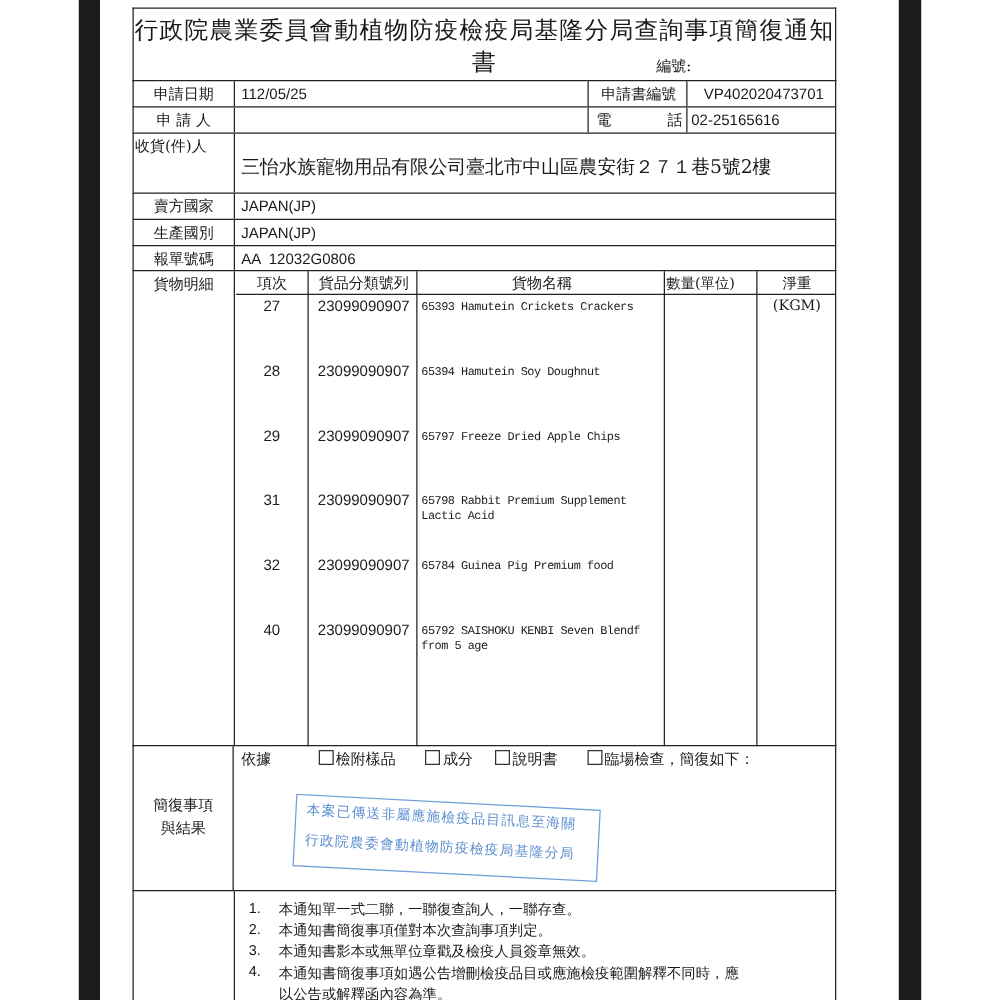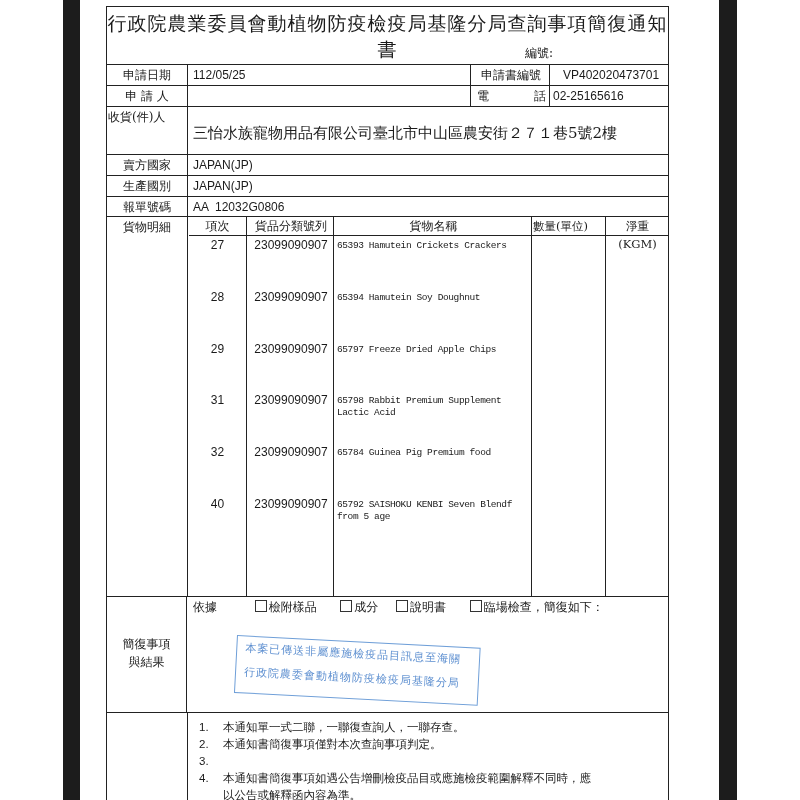--- a/index.html
+++ b/index.html
@@ -157,20 +157,21 @@
       <div class="n">
           <span class="num">1.</span>
           <span>本通知單一式二聯，一聯復查詢人，一聯存查。</span>
         </div>
       <div class="n">
           <span class="num">2.</span>
           <span>本通知書簡復事項僅對本次查詢事項判定。</span>
         </div>
       <div class="n">
           <span class="num">3.</span>
+          <span>本通知書影本或無單位章戳及檢疫人員簽章無效。</span>
         </div>
       <div class="n">
           <span class="num">4.</span>
           <span>本通知書簡復事項如遇公告增刪檢疫品目或應施檢疫範圍解釋不同時，應</span>
         </div>
       <div class="n">
           <span class="num"></span>
           <span>以公告或解釋函內容為準。</span>
         </div>
     </div>

